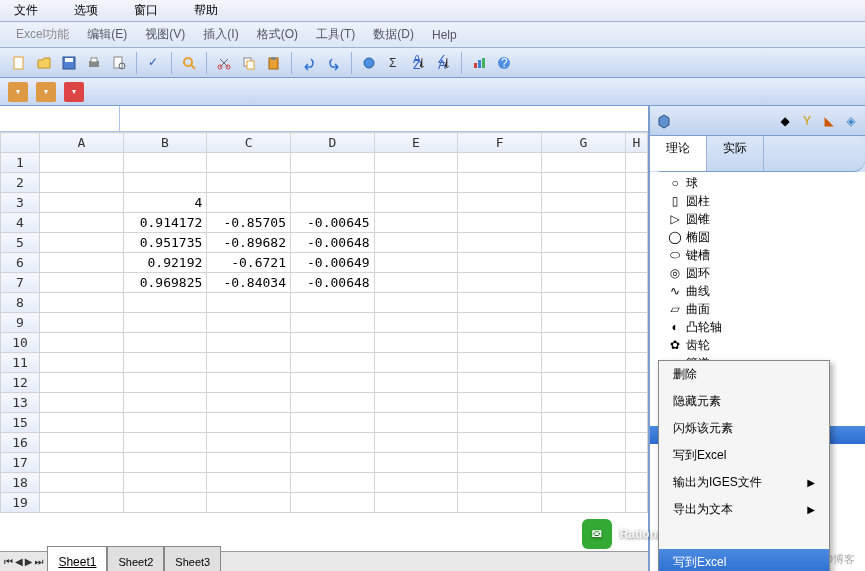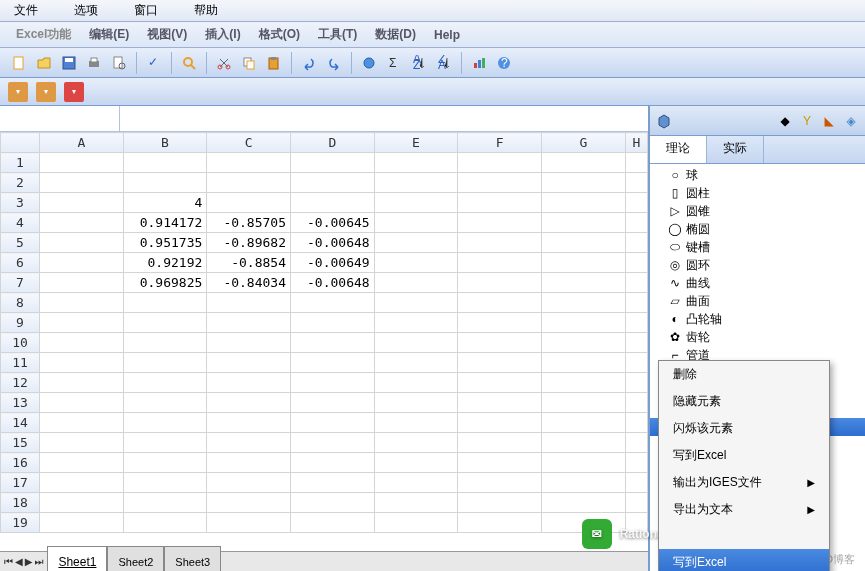--- a/index.html
+++ b/index.html
@@ -1,20 +1,20 @@
 <!DOCTYPE html>
 <html><head>
 <meta charset="utf-8">
 <style>
 * { margin: 0; padding: 0; box-sizing: border-box; font-family: "Microsoft YaHei", SimSun, sans-serif; font-size: 12px; }
 body { background: #b8c8e0; width: 865px; height: 571px; overflow: hidden; position: relative; }
 .topmenu { background: linear-gradient(#f4f6fb, #e1e8f5); height: 22px; display: flex; align-items: center; padding: 0 6px; gap: 20px; border-bottom: 1px solid #9db0d0; }
 .topmenu span { padding: 2px 8px; cursor: default; }
 .submenu { background: linear-gradient(#eef3fb, #dce6f5); height: 26px; display: flex; align-items: center; padding: 0 10px; gap: 6px; border-bottom: 1px solid #9db0d0; color: #556; }
-.submenu span { padding: 2px 6px; font-weight: bold; }
+.submenu span { padding: 2px 6px; }
 .toolbar { background: linear-gradient(#e8effb, #c5d6f0); height: 30px; display: flex; align-items: center; padding: 0 8px; gap: 3px; border-bottom: 1px solid #7a9ccf; }
 .tbtn { width: 22px; height: 22px; display: flex; align-items: center; justify-content: center; border-radius: 2px; }
 .tbtn svg { width: 16px; height: 16px; }
 .tsep { width: 1px; height: 22px; background: #9ab4db; margin: 0 3px; }
 .pdfbar { background: linear-gradient(#e8effb, #c5d6f0); height: 28px; display: flex; align-items: center; padding: 0 8px; gap: 8px; border-bottom: 1px solid #7a9ccf; }
 .pdfbtn { width: 20px; height: 20px; background: #d94; border-radius: 2px; display: flex; align-items: center; justify-content: center; font-size: 8px; color: #fff; }
 .main { display: flex; height: calc(571px - 106px); }
 .sheet { flex: 1; background: #fff; display: flex; flex-direction: column; border-right: 2px solid #7a9ccf; }
 .formula-bar { height: 26px; border-bottom: 1px solid #adc3e3; display: flex; }
 .name-box { width: 120px; border-right: 1px solid #adc3e3; background: #fff; }
@@ -26,21 +26,21 @@
 th.rowh { width: 35px; text-align: center; }
 th.colh { width: 75px; }
 td { padding: 0 4px; text-align: right; }
 .sheet-tabs { height: 20px; background: #e8e8e8; display: flex; align-items: center; border-top: 1px solid #999; }
 .tabnav { display: flex; padding: 0 4px; gap: 2px; }
 .tabnav span { font-size: 10px; color: #333; }
 .stab { padding: 0 10px; background: #fff; border: 1px solid #888; border-bottom: none; font-size: 11px; height: 32px; display: flex; align-items: center; }
 .stab.inactive { background: #e0e0e0; }
 .right-panel { width: 215px; background: linear-gradient(#d8e4f5, #c5d6f0); display: flex; flex-direction: column; }
 .rp-top { height: 30px; background: linear-gradient(#e0eaf8, #bfd2ed); display: flex; align-items: center; justify-content: space-between; padding: 0 6px; border-bottom: 1px solid #7a9ccf; }
-.rp-tabs { height: 28px; background: linear-gradient(#dce8f8, #c5d6f0); display: flex; border-bottom: 1px solid #7a9ccf; }
+.rp-tabs { height: 36px; background: linear-gradient(#dce8f8, #c5d6f0); display: flex; border-bottom: 1px solid #7a9ccf; border-radius: 12px; }
 .rp-tab { padding: 4px 16px; border-right: 1px solid #9ab4db; }
 .rp-tab.active { background: #fff; }
 .tree { flex: 1; background: #fff; overflow: auto; padding: 2px 0; }
 .tree-item { display: flex; align-items: center; padding: 1px 4px 1px 18px; gap: 4px; height: 18px; cursor: default; }
 .tree-item.sel { background: linear-gradient(#4a8ae0, #2c6dd0); color: #fff; }
 .tree-item.sub { padding-left: 38px; }
 .ticon { width: 14px; height: 14px; display: flex; align-items: center; justify-content: center; }
 .context-menu { position: absolute; left: 658px; top: 360px; width: 172px; background: #f5f5f5; border: 1px solid #888; box-shadow: 3px 3px 6px rgba(0,0,0,.3); z-index: 100; }
 .cm-item { padding: 5px 14px; display: flex; align-items: center; justify-content: space-between; cursor: default; }
 .cm-item.hl { background: linear-gradient(#4a8ae0, #2c6dd0); color: #fff; margin-top: 26px; }
@@ -264,21 +264,21 @@
               <td>-0.00648</td>
               <td></td>
               <td></td>
               <td></td>
               <td></td>
             </tr>
         <tr>
               <th class="rowh">6</th>
               <td></td>
               <td>0.92192</td>
-              <td>-0.8854</td>
+              <td>-0.6721</td>
               <td>-0.00649</td>
               <td></td>
               <td></td>
               <td></td>
               <td></td>
             </tr>
         <tr>
               <th class="rowh">7</th>
               <td></td>
               <td>0.969825</td>
@@ -339,31 +339,20 @@
               <td></td>
               <td></td>
               <td></td>
               <td></td>
               <td></td>
               <td></td>
               <td></td>
             </tr>
         <tr>
               <th class="rowh">13</th>
-              <td></td>
-              <td></td>
-              <td></td>
-              <td></td>
-              <td></td>
-              <td></td>
-              <td></td>
-              <td></td>
-            </tr>
-        <tr>
-              <th class="rowh">14</th>
               <td></td>
               <td></td>
               <td></td>
               <td></td>
               <td></td>
               <td></td>
               <td></td>
               <td></td>
             </tr>
         <tr>

